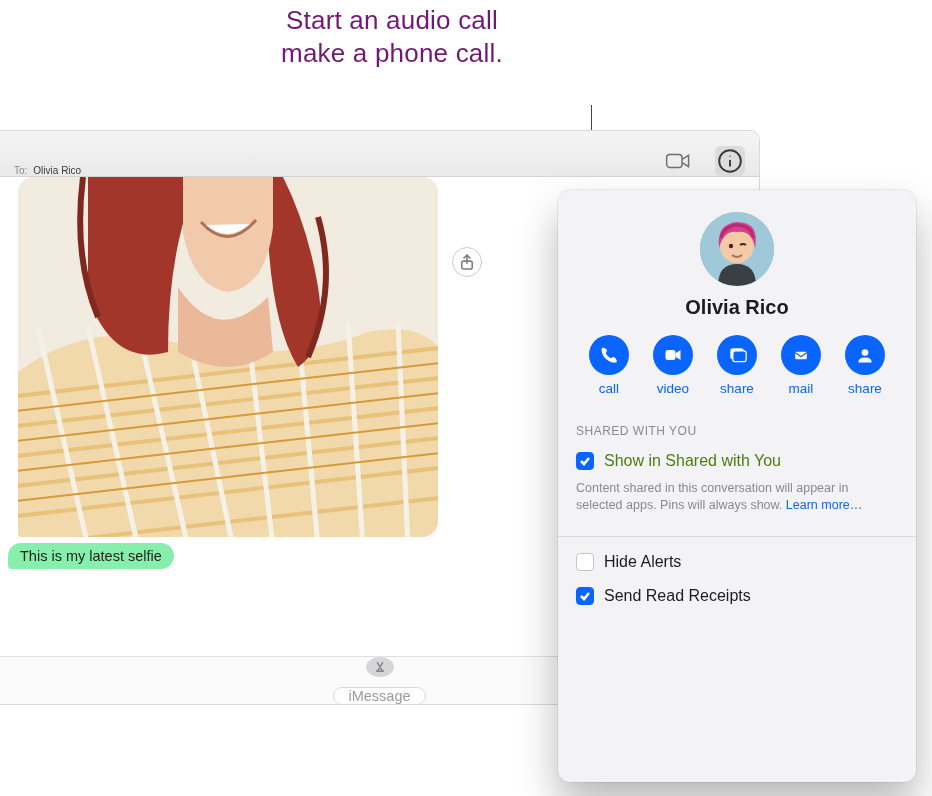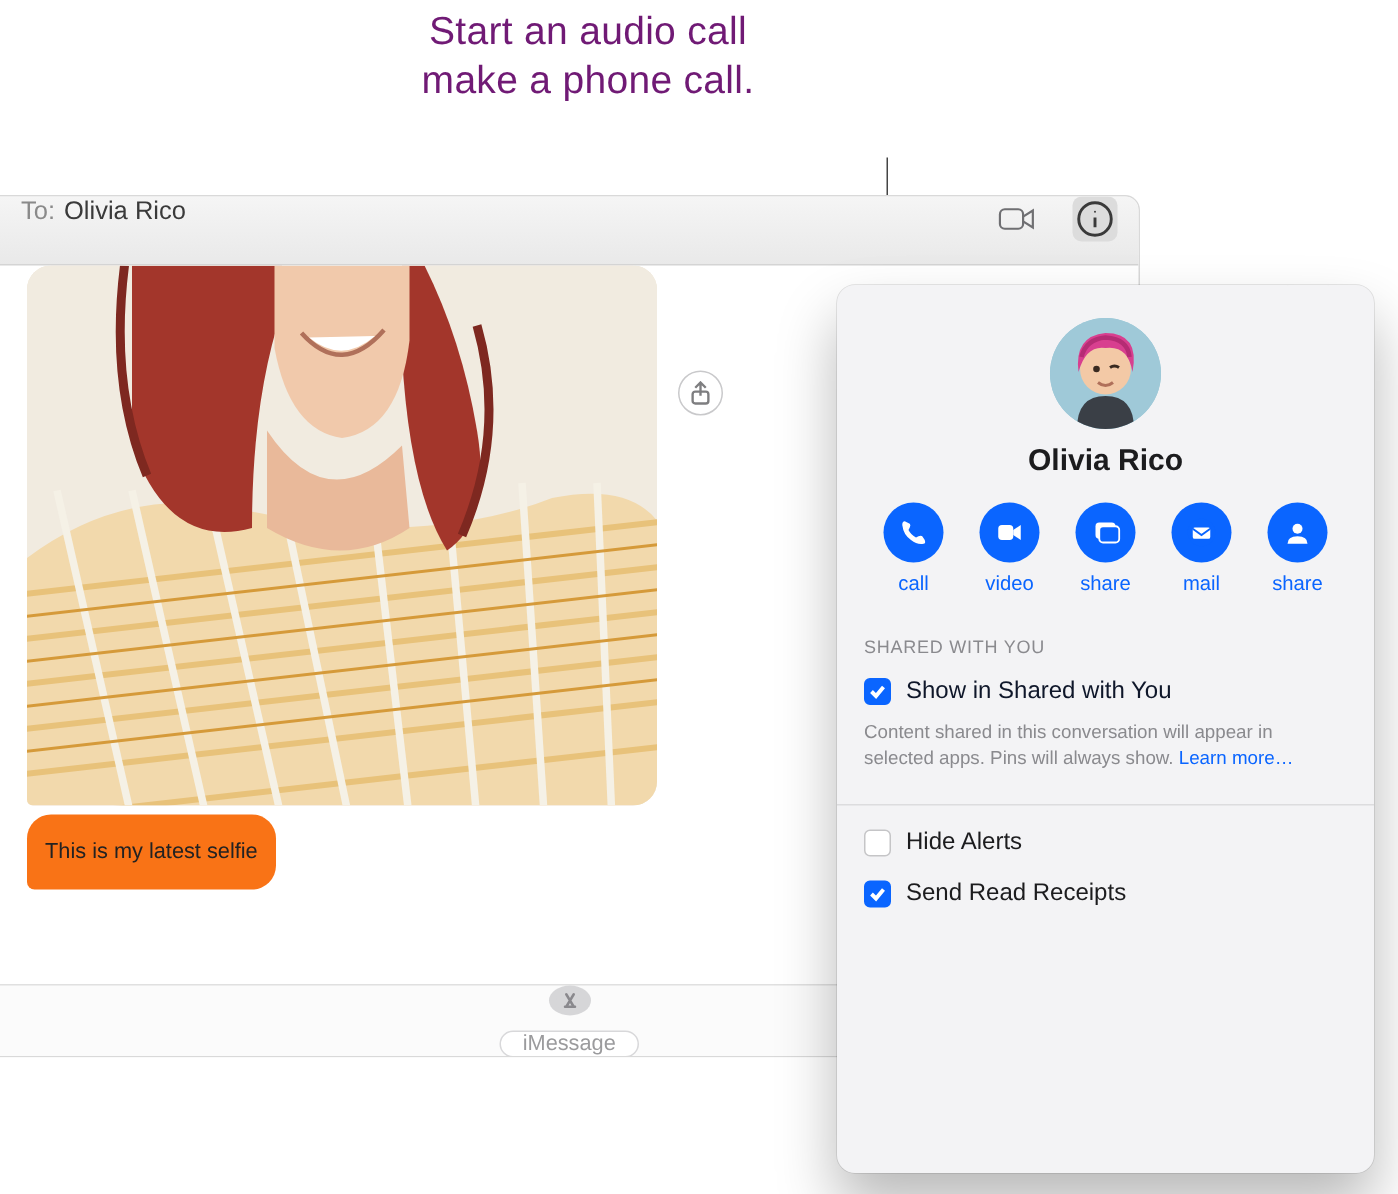--- a/index.html
+++ b/index.html
@@ -5,35 +5,35 @@
   * { box-sizing: border-box; margin: 0; padding: 0; }
   html, body { width: 932px; height: 796px; font-family: -apple-system, "Helvetica Neue", Arial, sans-serif; background: #fff; overflow: hidden; }
   .canvas { position: relative; width: 932px; height: 796px; }
 
   
   .annotation { position: absolute; top: 4px; left: 0; width: 784px; text-align: center; font-size: 26px; line-height: 1.25; color: #701a75; letter-spacing: 0.2px; }
   .pointer-line { position: absolute; left: 591px; top: 105px; width: 1px; height: 248px; background: #444; }
 
   
   .window { position: absolute; left: 0; top: 130px; width: 760px; height: 575px; background: #fff; border: 1px solid #d9d9d9; border-left: none; border-radius: 0 10px 10px 0; overflow: hidden; }
-  .titlebar { height: 46px; background: linear-gradient(#f5f5f5,#e9e9e9); border-bottom: 1px solid #d4d4d4; display: flex; align-items: flex-start; padding: 0 14px; font-size: 17px; color: #3a3a3a; }
+  .titlebar { height: 46px; background: linear-gradient(#f5f5f5,#e9e9e9); border-bottom: 1px solid #d4d4d4; display: flex; align-items: flex-end; padding: 0 14px; font-size: 10px; color: #3a3a3a; }
   .titlebar .to-label { color: #8a8a8a; margin-right: 6px; }
   .titlebar .right-icons { margin-left: auto; display: flex; gap: 22px; color: #6f6f72; }
   .icon-btn { width: 30px; height: 30px; display: flex; align-items: center; justify-content: center; border-radius: 6px; }
   .icon-btn svg { width: 26px; height: 26px; stroke: #6f6f72; fill: none; stroke-width: 1.8; }
   .icon-btn.active { background: #dcdcdc; }
   .icon-btn.active svg { stroke: #3a3a3a; }
 
   
   .conv { position: relative; height: calc(100% - 46px - 48px); overflow: hidden; }
   .selfie { position: absolute; left: 18px; top: 0; width: 420px; height: 360px; border-radius: 16px 16px 16px 4px; background: #efe4d2; overflow: hidden; }
   .selfie svg { width: 100%; height: 100%; display: block; }
   .share-btn { position: absolute; left: 452px; top: 70px; width: 30px; height: 30px; border: 1.5px solid #c9c9cb; border-radius: 50%; display: flex; align-items: center; justify-content: center; }
   .share-btn svg { width: 14px; height: 16px; stroke: #7e7e80; fill: none; stroke-width: 1.8; }
-  .bubble-in { position: absolute; left: 18px; top: 366px; background: #f97316; color: #222; font-size: 14.5px; padding: 17px 12px; border-radius: 16px 16px 16px 5px; }
+  .bubble-in { position: absolute; left: 8px; top: 366px; background: #86efac; color: #222; font-size: 14.5px; padding: 5px 12px; border-radius: 16px 16px 16px 5px; }
   .bubble-out { position: absolute; right: 18px; top: 402px; background: #0a84ff; color: #fff; font-size: 14.5px; padding: 7px 12px; border-radius: 16px 16px 5px 16px; }
 
   
   .compose { position: absolute; left: 0; bottom: 0; height: 48px; width: 100%; border-top: 1px solid #e0e0e0; background: #fbfbfb; display: flex; align-items: center; padding: 0 14px; gap: 10px; flex-direction: column; }
   .apps-btn { width: 28px; height: 28px; border-radius: 50%; background: #d6d6d8; display: flex; align-items: center; justify-content: center; color:#7a797d; font-size:18px; line-height:1; }
   .apps-btn svg { width:20px; height:20px; }
   .input { flex: 1; height: 30px; border: 1px solid #d8d8da; border-radius: 15px; padding: 0 14px; font-size: 14.5px; color: #9b9b9d; display: flex; align-items: center; background:#fff; }
 
   
   .popover { position: absolute; left: 558px; top: 190px; width: 358px; height: 592px; background: #f3f3f5; border-radius: 12px; box-shadow: 0 22px 40px rgba(0,0,0,.28), 0 0 0 0.5px rgba(0,0,0,.12); overflow: hidden; }
@@ -42,21 +42,21 @@
   .avatar { width: 74px; height: 74px; border-radius: 50%; margin: 6px auto 10px; display: block; background:#94c5d6; overflow:hidden; }
   .avatar svg { width:100%; height:100%; display:block; }
   .contact-name { text-align: center; font-size: 20px; font-weight: 600; color:#1c1c1e; margin-bottom: 16px; }
   .action-row { display: flex; justify-content: space-between; padding: 0 8px 14px; }
   .action { width: 54px; display:flex; flex-direction:column; align-items:center; gap:6px; font-size:13.5px; color:#0a65ff; }
   .action .circle { width:40px; height:40px; border-radius:50%; background:#0a65ff; display:flex; align-items:center; justify-content:center; }
   .action .circle svg { width:20px; height:20px; fill:#fff; }
   .list { border-top: 1px solid #dcdcde; }
   .list-item { padding: 13px 2px; font-size:15.5px; color:#0a65ff; border-bottom:1px solid #dcdcde; }
   .section-hdr { padding: 14px 2px 8px; font-size:12px; letter-spacing:.5px; color:#8a8a8e; }
-  .check-row { display:flex; align-items:center; gap:10px; padding: 6px 2px 10px; font-size:16px; color:#0f172a; }
+  .check-row { display:flex; align-items:center; gap:10px; padding: 6px 2px 10px; font-size:16px; color:#4d7c0f; }
   .checkbox { width:18px; height:18px; border-radius:4px; border:1px solid #c5c5c7; background:#fff; display:flex; align-items:center; justify-content:center; flex:0 0 18px; }
   .checkbox.checked { background:#0a65ff; border-color:#0a65ff; }
   .checkbox.checked svg { width:12px; height:12px; stroke:#fff; stroke-width:2.6; fill:none; }
   .helper { font-size:12.5px; line-height:1.35; color:#8a8a8e; padding: 0 2px 16px; }
   .helper a { color:#0a65ff; text-decoration:none; }
   .divider { height:1px; background:#dcdcde; margin: 6px -16px 0; }
   .option-row { display:flex; align-items:center; gap:10px; padding: 16px 2px 0; font-size:16px; color:#1c1c1e; }
 
 </style>
 </head>

